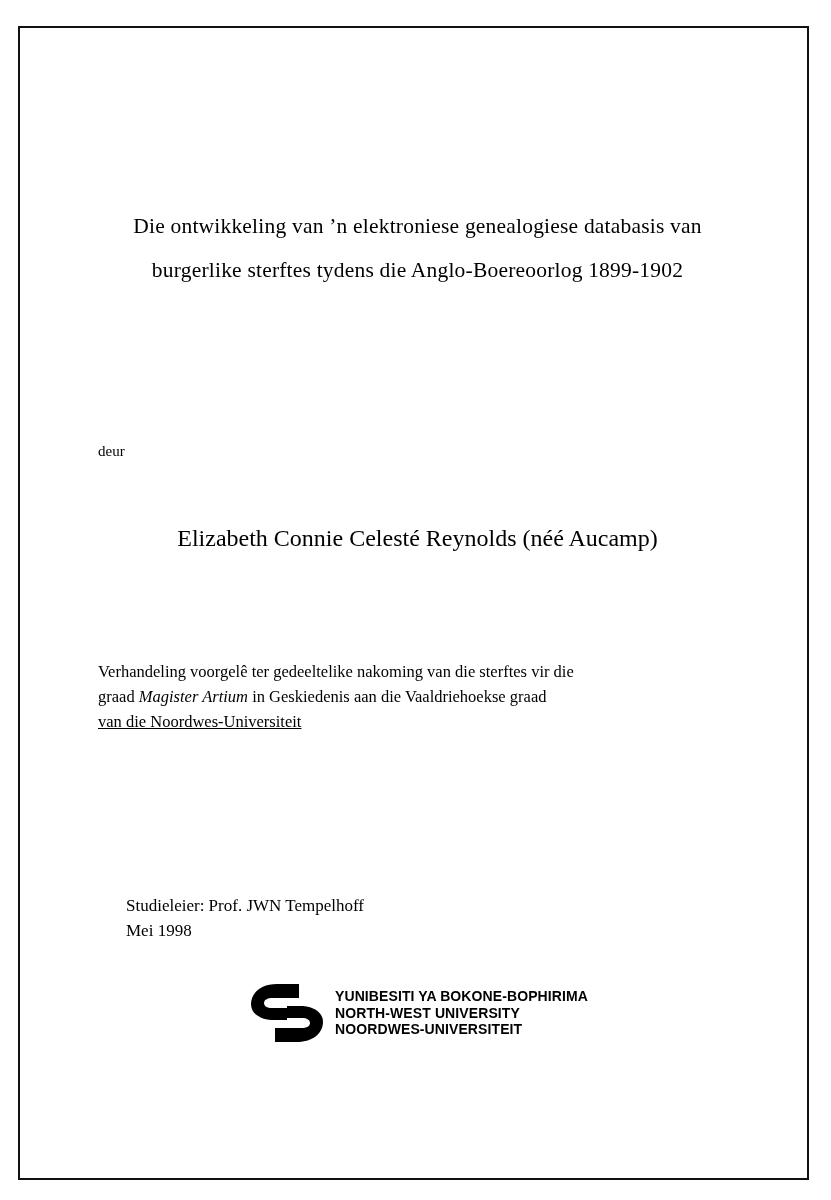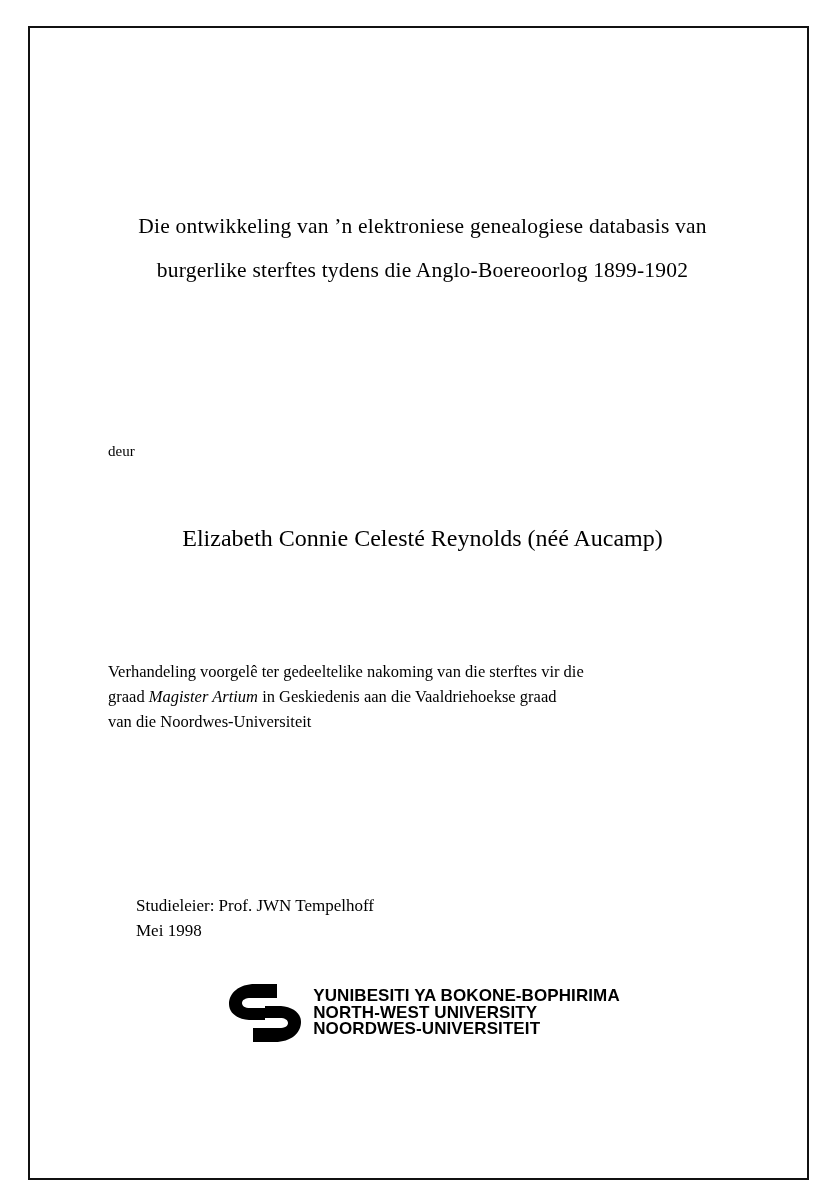--- a/index.html
+++ b/index.html
@@ -14,21 +14,21 @@
     color: #000000;
     overflow: hidden;
   }
 
   .page {
     position: relative;
     box-sizing: border-box;
     width: 831px;
     height: 1200px;
     background: #ffffff;
-    padding: 26px 22px 20px 28px;
+    padding: 26px 22px 20px 18px;
   }
 
   .page-frame {
     position: relative;
     box-sizing: border-box;
     width: 100%;
     height: 100%;
     border: 2px solid #111111;
     background: #ffffff;
   }
@@ -83,20 +83,21 @@
     right: 0;
     font-size: 16.5px;
     line-height: 25px;
   }
   .statement .just {
     text-align: justify;
     text-justify: inter-word;
   }
   .statement .last {
     text-align: left;
+    text-decoration: underline;
   }
   .statement i {
     font-style: italic;
   }
 
   
   .footer-block {
     position: absolute;
     top: 865px;
     left: 0;
@@ -119,21 +120,21 @@
   }
   .logo-mark {
     position: relative;
     width: 80px;
     height: 70px;
     margin-right: 8px;
     flex: none;
   }
   .logo-text {
     font-family: "Liberation Sans", sans-serif;
-    font-size: 17px;
+    font-size: 14px;
     line-height: 16.5px;
     font-weight: bold;
     letter-spacing: 0.1px;
     white-space: nowrap;
   }
 </style>
 </head>
 <body>
 
 <div class="page">

